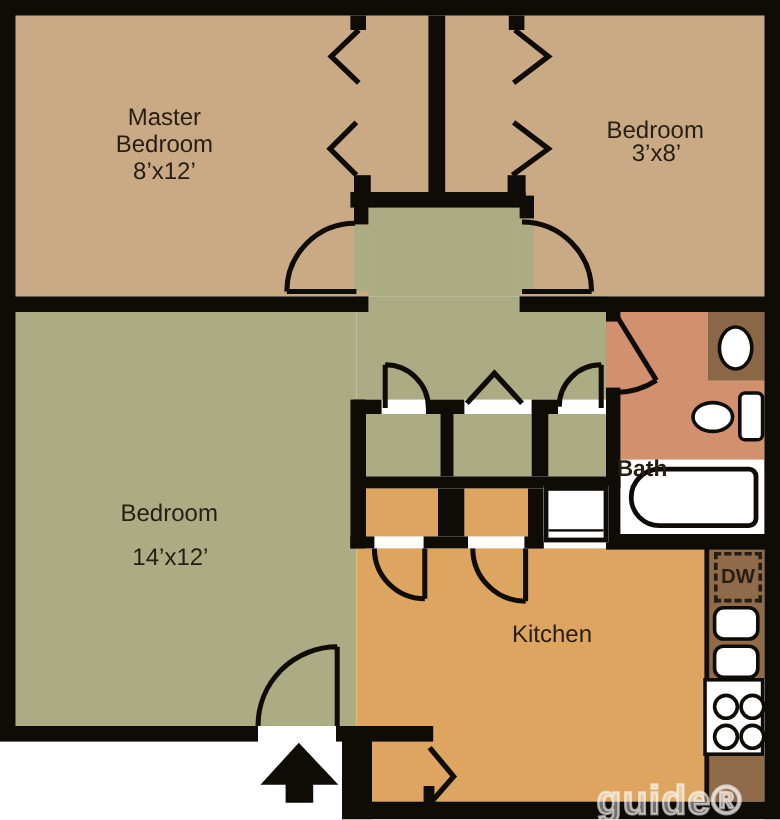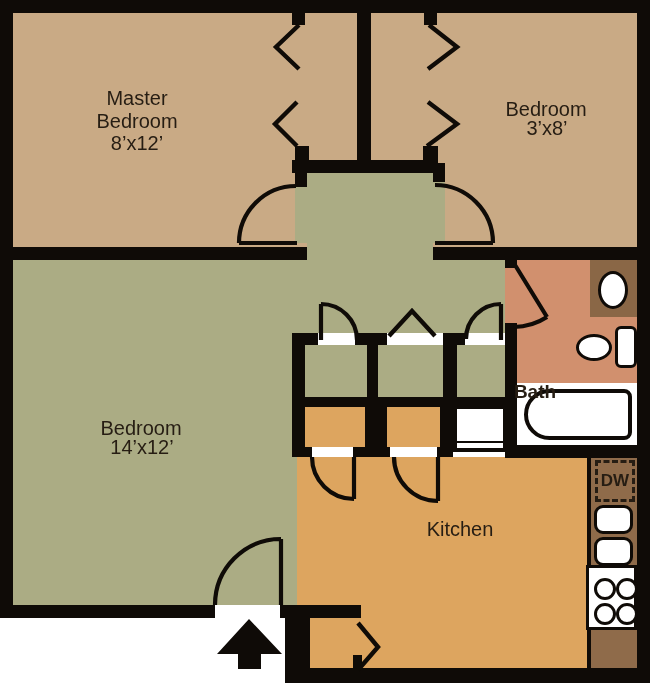--- a/index.html
+++ b/index.html
@@ -123,20 +123,21 @@
   </svg>
 
   <div class="lbl" style="left:137px;top:98px;">Master</div>
   <div class="lbl" style="left:137px;top:121px;">Bedroom</div>
   <div class="lbl" style="left:137px;top:143px;">8’x12’</div>
 
   <div class="lbl" style="left:546px;top:109px;">Bedroom</div>
   <div class="lbl" style="left:547px;top:128px;">3’x8’</div>
 
   <div class="lbl" style="left:141px;top:428px;">Bedroom</div>
-  <div class="lbl" style="left:142px;top:447px;">14’x12’</div>
+  <div class="lbl" style="left:142px;top:465px;">14’x12’</div>
 
   <div class="lbl small" style="left:535px;top:347px;margin-top:44px;">Bath</div>
 
   <div class="lbl" style="left:460px;top:529px;">Kitchen</div>
 
+  <div class="wm" style="left:558px;top:667px;">guide®</div>
 
 </div>
 
 </body></html>

